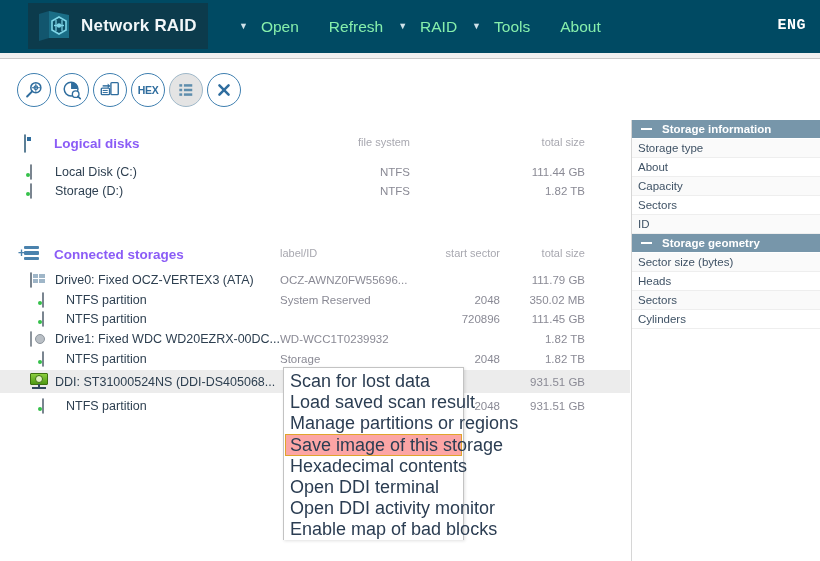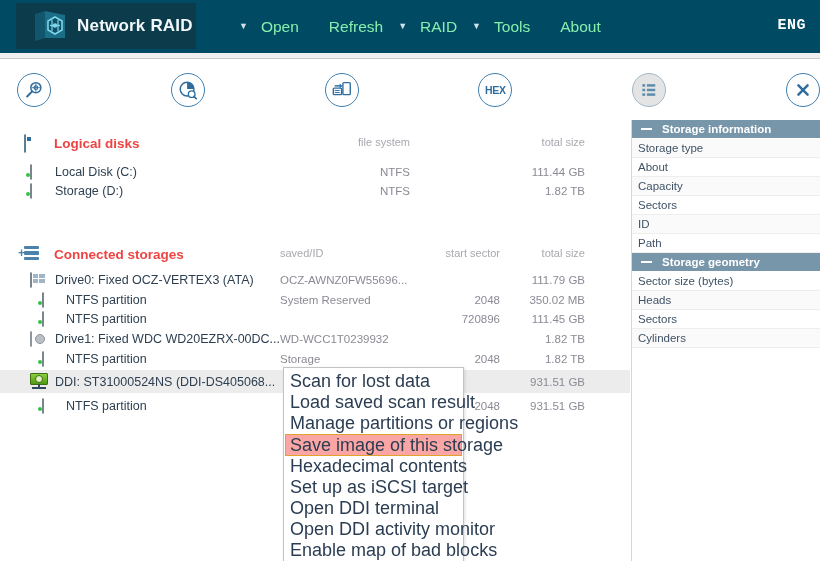--- a/index.html
+++ b/index.html
@@ -18,25 +18,25 @@
   }
 
   
   .header {
     position: absolute; left: 0; top: 0;
     width: 820px; height: 53px;
     background: #004a63;
     display: flex; align-items: center;
   }
   .logo-wrap {
-    position: absolute; left: 16px; top: 3px;
+    position: absolute; left: 28px; top: 3px;
     width: 180px; height: 46px;
     background: #0c3b4c;
     display: flex; align-items: center;
-    padding-left: 16px;
+    padding-left: 8px;
   }
   .logo-mark {
     width: 36px; height: 36px;
     position: relative; flex: 0 0 36px;
   }
   .logo-text {
     color: #f2f7f9;
     font-size: 17px;
     font-weight: bold;
     margin-left: 9px;
@@ -78,21 +78,20 @@
     background: #f0f0f0;
     border-bottom: 1px solid #c8c8c8;
   }
   .toolbar {
     position: absolute; left: 0; top: 60px;
     width: 820px; height: 60px;
     background: #ffffff;
     display: flex; align-items: center;
     padding-left: 17px;
     gap: 4px;
-    justify-content: space-between;
   }
   .tbtn {
     width: 34px; height: 34px;
     border-radius: 50%;
     border: 1.6px solid #3f7fb0;
     background: #ffffff;
     display: flex; align-items: center; justify-content: center;
     cursor: pointer;
     position: relative;
   }
@@ -122,21 +121,21 @@
   .sec-icon {
     width: 20px; height: 17px;
     margin-left: 24px;
     margin-right: 10px;
     flex: 0 0 20px;
     position: relative;
   }
   .sec-title {
     font-size: 13.5px;
     font-weight: bold;
-    color: #ef4444;
+    color: #8b5cf6;
   }
   .col-head {
     position: absolute;
     font-size: 11px;
     color: #a8a8b0;
     top: 8px;
   }
   .col-fs   { left: 300px; width: 110px; text-align: right; }
   .col-ts   { left: 470px; width: 115px; text-align: right; }
   .col-lbl  { left: 280px; width: 110px; text-align: left; }
@@ -441,21 +440,21 @@
       <span class="row-name">Storage (D:)</span>
       <span class="row-cell cell-fs">NTFS</span>
       <span class="row-cell cell-total">1.82 TB</span>
     </div>
 
     <div class="sec-head" style="margin-top:39px;">
       <span class="sec-icon">
         <span class="ico-stack"><i></i><i></i><i></i></span>
       </span>
       <span class="sec-title">Connected storages</span>
-      <span class="col-head col-lbl">saved/ID</span>
+      <span class="col-head col-lbl">label/ID</span>
       <span class="col-head col-ss">start sector</span>
       <span class="col-head col-ts2">total size</span>
     </div>
 
     <div class="row lvl1" style="height:21px;">
       <span class="row-icon">
         <span class="ico-grid"><i></i><i></i><i></i><i></i></span>
       </span>
       <span class="row-name">Drive0: Fixed OCZ-VERTEX3 (ATA)</span>
       <span class="row-cell cell-label">OCZ-AWNZ0FW55696...</span>
@@ -519,37 +518,35 @@
 
     <div class="panel-head">
       <span class="panel-minus"></span>
       <span>Storage information</span>
     </div>
     <div class="prop-row">Storage type</div>
     <div class="prop-row">About</div>
     <div class="prop-row">Capacity</div>
     <div class="prop-row">Sectors</div>
     <div class="prop-row">ID</div>
-    <div class="prop-row">Path</div>
 
     <div class="panel-head">
       <span class="panel-minus"></span>
       <span>Storage geometry</span>
     </div>
     <div class="prop-row">Sector size (bytes)</div>
     <div class="prop-row">Heads</div>
     <div class="prop-row">Sectors</div>
     <div class="prop-row">Cylinders</div>
   </div>
 
   <div class="ctxmenu">
     <div class="ctx-item">Scan for lost data</div>
     <div class="ctx-item">Load saved scan result</div>
     <div class="ctx-item">Manage partitions or regions</div>
     <div class="ctx-item highlight">Save image of this storage</div>
     <div class="ctx-item">Hexadecimal contents</div>
-    <div class="ctx-item">Set up as iSCSI target</div>
     <div class="ctx-item">Open DDI terminal</div>
     <div class="ctx-item">Open DDI activity monitor</div>
     <div class="ctx-item">Enable map of bad blocks</div>
   </div>
 
 </div>
 
 </body></html>

